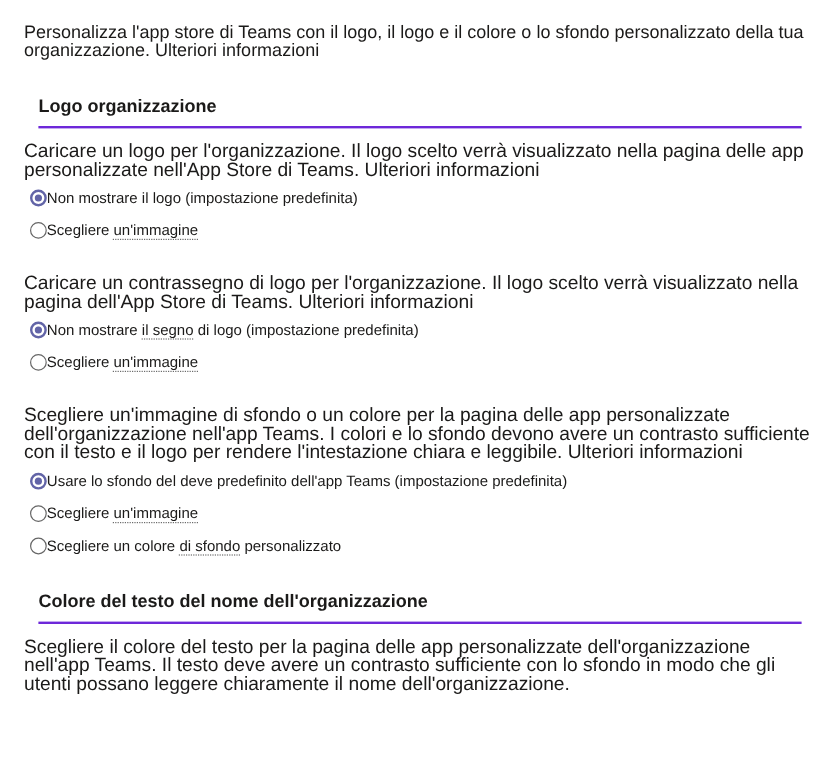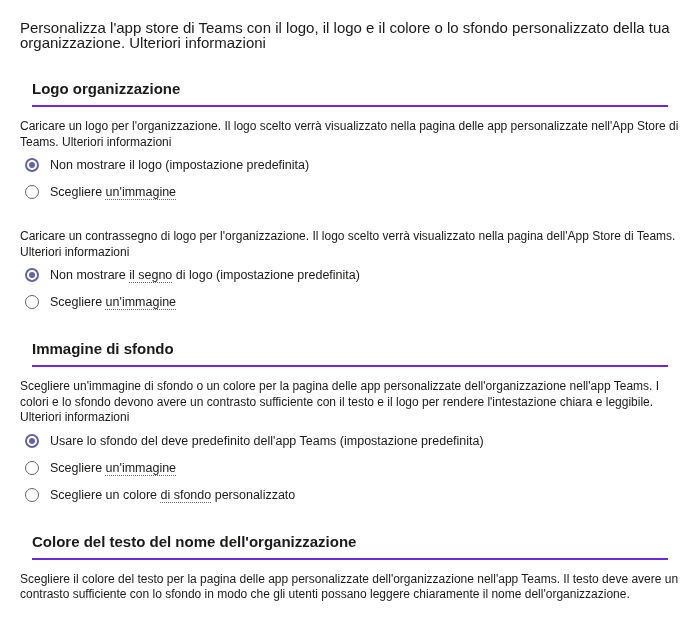--- a/index.html
+++ b/index.html
@@ -29,31 +29,30 @@
   .section { margin-top: 29px; }
   .section-heading {
     font-size: 15px;
     font-weight: 700;
     margin: 12px;
     line-height: 19px;
     padding-bottom: 7px;
     border-bottom: 2px solid #6d28d9;
   }
   .section-desc {
-    font-size: 12px;
+    font-size: 16px;
     line-height: 15.5px;
     margin: 11px 0 0 0;
     max-width: 664px;
   }
 
   .radio-group { margin-top: 7px; }
   .radio-row {
     display: flex;
     align-items: center;
-    gap: 11px;
     margin-top: 11px;
     padding-left: 5px;
     cursor: pointer;
     width: max-content;
   }
   .radio-row:first-child { margin-top: 7px; }
 
   .radio {
     width: 14px; height: 14px;
     border-radius: 50%;
@@ -116,21 +115,20 @@
         <span class="radio-label"><span>Non mostrare </span><span class="squiggle">il segno</span><span> di logo (impostazione predefinita)</span></span>
       </div>
       <div class="radio-row">
         <span class="radio"></span>
         <span class="radio-label"><span>Scegliere </span><span class="squiggle">un'immagine</span><span></span></span>
       </div>
     </div>
   </div>
 
   <div class="section">
-    <h2 class="section-heading">Immagine di sfondo</h2>
     <p class="section-desc"><span>Scegliere un'immagine di sfondo o un colore per la pagina delle app personalizzate dell'organizzazione nell'app Teams.  I colori e lo sfondo devono avere un contrasto sufficiente con il testo e il logo per rendere l'intestazione chiara e leggibile.</span> <a class="learn-more">Ulteriori informazioni</a></p>
     <div class="radio-group">
       <div class="radio-row">
         <span class="radio selected"></span>
         <span class="radio-label"><span>Usare lo sfondo del deve predefinito dell'app Teams (impostazione predefinita)</span><span class="squiggle"></span><span></span></span>
       </div>
       <div class="radio-row">
         <span class="radio"></span>
         <span class="radio-label"><span>Scegliere </span><span class="squiggle">un'immagine</span><span></span></span>
       </div>

